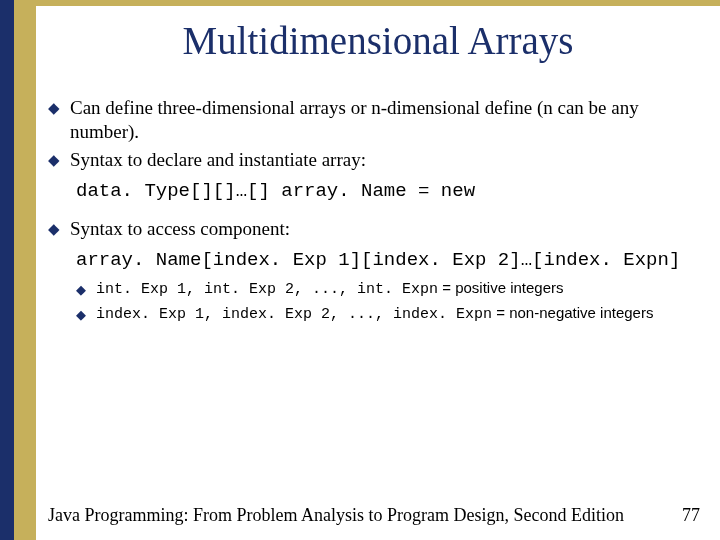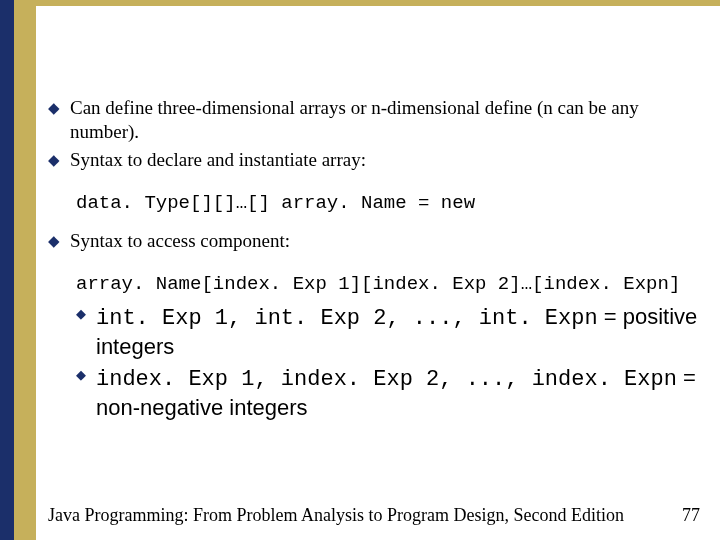--- a/index.html
+++ b/index.html
@@ -71,21 +71,21 @@
     font-size: 15px;
     line-height: 24px;
   }
   .b1 .text {
     flex: 1;
   }
   .code {
     font-family: "Courier New", Courier, monospace;
     font-size: 19px;
     margin-left: 28px;
-    margin-top: 20px;
+    margin-top: 8px;
     margin-bottom: 6px;
     white-space: pre;
   }
   .gap {
     height: 8px;
   }
   .sub {
     margin-left: 28px;
     margin-top: 6px;
   }
@@ -97,21 +97,21 @@
   .b2 .mark {
     color: #1b2f6a;
     width: 20px;
     flex-shrink: 0;
     font-size: 13px;
     line-height: 21px;
   }
   .b2 .text {
     flex: 1;
     font-family: Arial, sans-serif;
-    font-size: 22px;
+    font-size: 15px;
   }
   .mono {
     font-family: "Courier New", Courier, monospace;
   }
   .footer {
     position: absolute;
     bottom: 14px;
     left: 48px;
     right: 20px;
     display: flex;
@@ -121,20 +121,21 @@
   }
 </style>
 </head>
 <body>
 
 <div class="slide">
   <div class="stripe-blue"></div>
   <div class="stripe-gold-v"></div>
   <div class="stripe-gold-h"></div>
 
+  <div class="title">Multidimensional Arrays</div>
 
   <div class="body">
 
     <div class="b1">
       <div class="mark">◆</div>
       <div class="text">Can define three-dimensional arrays or n-dimensional define (n can be any number).</div>
     </div>
 
     <div class="b1">
       <div class="mark">◆</div>

